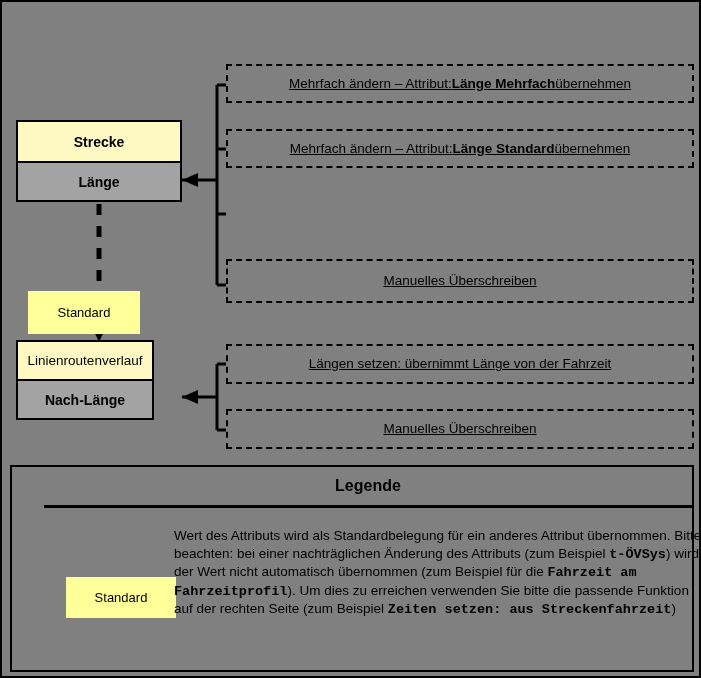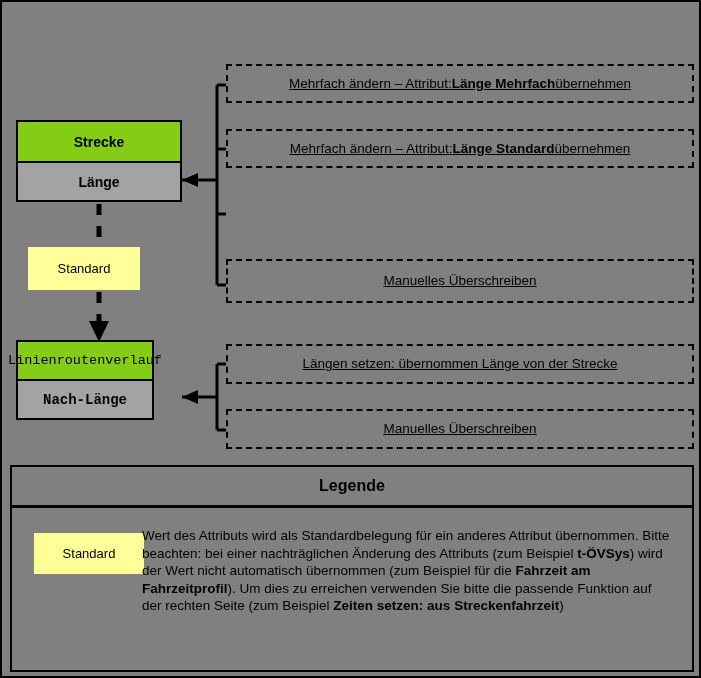--- a/index.html
+++ b/index.html
@@ -9,53 +9,53 @@
   #root{position:absolute;inset:0;background:#808080;border:2px solid #000;box-sizing:border-box;}
 
   
   .title-bar{position:absolute;left:6px;top:6px;width:689px;height:36px;
              background:#c0c0c0;border:2px solid #000;box-sizing:border-box;
              display:flex;align-items:center;justify-content:center;
              font-size:17px;font-weight:bold;letter-spacing:.2px;}
 
   
   .entity{position:absolute;border:2px solid #000;box-sizing:border-box;background:#808080;}
-  .entity .hdr{background:#84cc16;border-bottom:2px solid #000;box-sizing:border-box;
+  .entity .hdr{background:#fef9c3;border-bottom:2px solid #000;box-sizing:border-box;
                display:flex;align-items:center;justify-content:center;
                font-size:14px;font-weight:bold;height:41px;}
   .entity .attr{background:#a3a3a3;display:flex;align-items:center;justify-content:center;
                 font-size:14px;font-weight:bold;height:37px;}
 
   #ent-strecke{left:14px;top:118px;width:166px;height:82px;}
-  #ent-linie{left:14px;top:338px;width:138px;height:80px;font-family:Liberation Mono, monospace;}
+  #ent-linie{left:14px;top:338px;width:138px;height:80px;}
   #ent-linie .hdr{font-size:13.5px;font-weight:normal;height:39px;}
   #ent-linie .attr{height:37px;}
 
   
   .std-tag{position:absolute;background:#ffff99;display:flex;align-items:center;
-           justify-content:center;font-size:13px;color:#000;}
+           justify-content:center;font-size:13px;color:#000;margin-top:44px;}
   #std-main{left:26px;top:245px;width:112px;height:43px;}
 
   
   .optbox{position:absolute;border:2.4px dashed #000;box-sizing:border-box;
           display:flex;align-items:center;justify-content:center;
           font-size:13.5px;text-align:left;padding:0 6px;line-height:1.15;text-decoration:underline;}
   .optbox b{font-weight:bold;}
 
   
   .legend{position:absolute;left:8px;top:463px;width:684px;height:207px;
-          border:2px solid #000;box-sizing:border-box;background:#808080;}
+          border:2px solid #000;box-sizing:border-box;background:#808080;padding-left:32px;}
   .legend-title{height:41px;border-bottom:3px solid #000;box-sizing:border-box;
                 display:flex;align-items:center;justify-content:center;
                 font-size:16px;font-weight:bold;}
   .legend-body{position:relative;height:162px;}
   #std-legend{left:22px;top:25px;width:110px;height:41px;position:absolute;}
   .legend-text{position:absolute;left:130px;top:19px;width:528px;
                font-size:13.5px;line-height:17.6px;text-align:left;}
-  .legend-text b{font-weight:bold;}
+  .legend-text b{font-weight:bold;font-family:Liberation Mono, monospace;}
 
   svg.overlay{position:absolute;left:0;top:0;width:701px;height:678px;pointer-events:none;}
 </style>
 </head>
 <body>
 
 <div id="root">
 
 
   <svg class="overlay" viewBox="0 0 701 678">
@@ -109,21 +109,21 @@
   <div class="optbox" style="left:224px;top:127px;width:468px;height:39px;">
       <span>Mehrfach ändern – Attribut: </span>
       <b>Länge Standard</b>
       <span> übernehmen</span>
     </div>
   <div class="optbox" style="left:224px;top:257px;width:468px;height:44px;">
       <span>Manuelles Überschreiben</span>
     </div>
 
   <div class="optbox" style="left:224px;top:342px;width:468px;height:40px;">
-      <span>Längen setzen: übernommen Länge von der Strecke</span>
+      <span>Längen setzen: übernimmt Länge von der Fahrzeit</span>
     </div>
   <div class="optbox" style="left:224px;top:407px;width:468px;height:40px;">
       <span>Manuelles Überschreiben</span>
     </div>
 
   <div class="legend">
     <div class="legend-title">Legende</div>
     <div class="legend-body">
       <div class="std-tag" id="std-legend">Standard</div>
       <div class="legend-text"><span>Wert des Attributs wird als Standardbelegung für ein anderes Attribut übernommen. Bitte beachten: bei einer nachträglichen Änderung des Attributs (zum Beispiel </span><b>t-ÖVSys</b><span>) wird der Wert nicht automatisch übernommen (zum Beispiel für die </span><b>Fahrzeit am Fahrzeitprofil</b><span>). Um dies zu erreichen verwenden Sie bitte die passende Funktion auf der rechten Seite (zum Beispiel </span><b>Zeiten setzen: aus Streckenfahrzeit</b><span>)</span></div>

